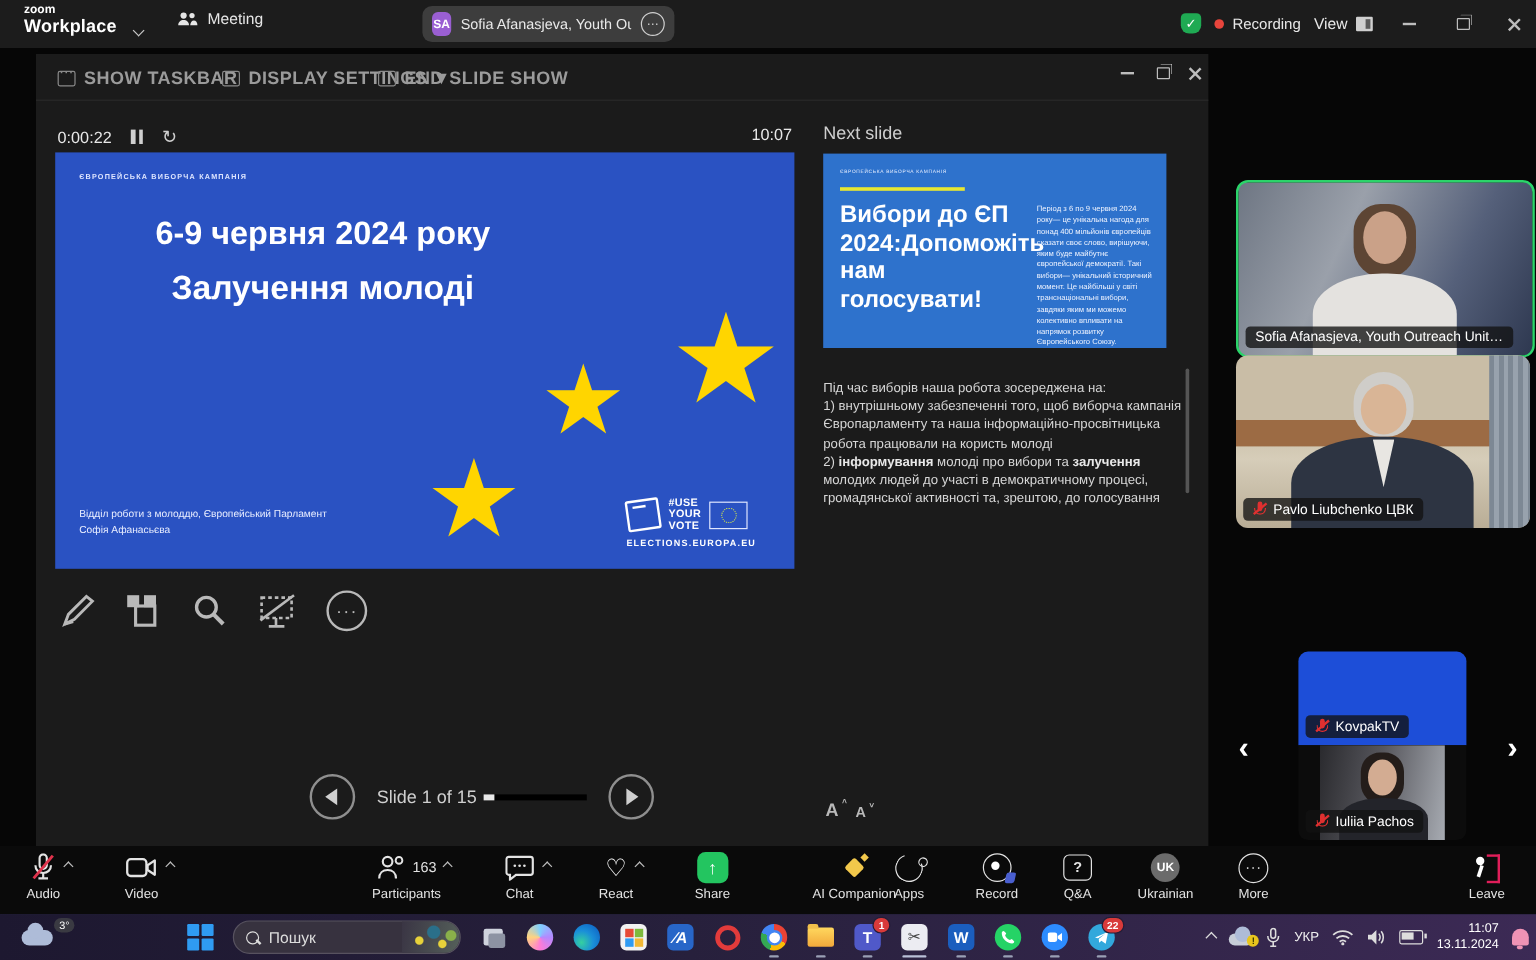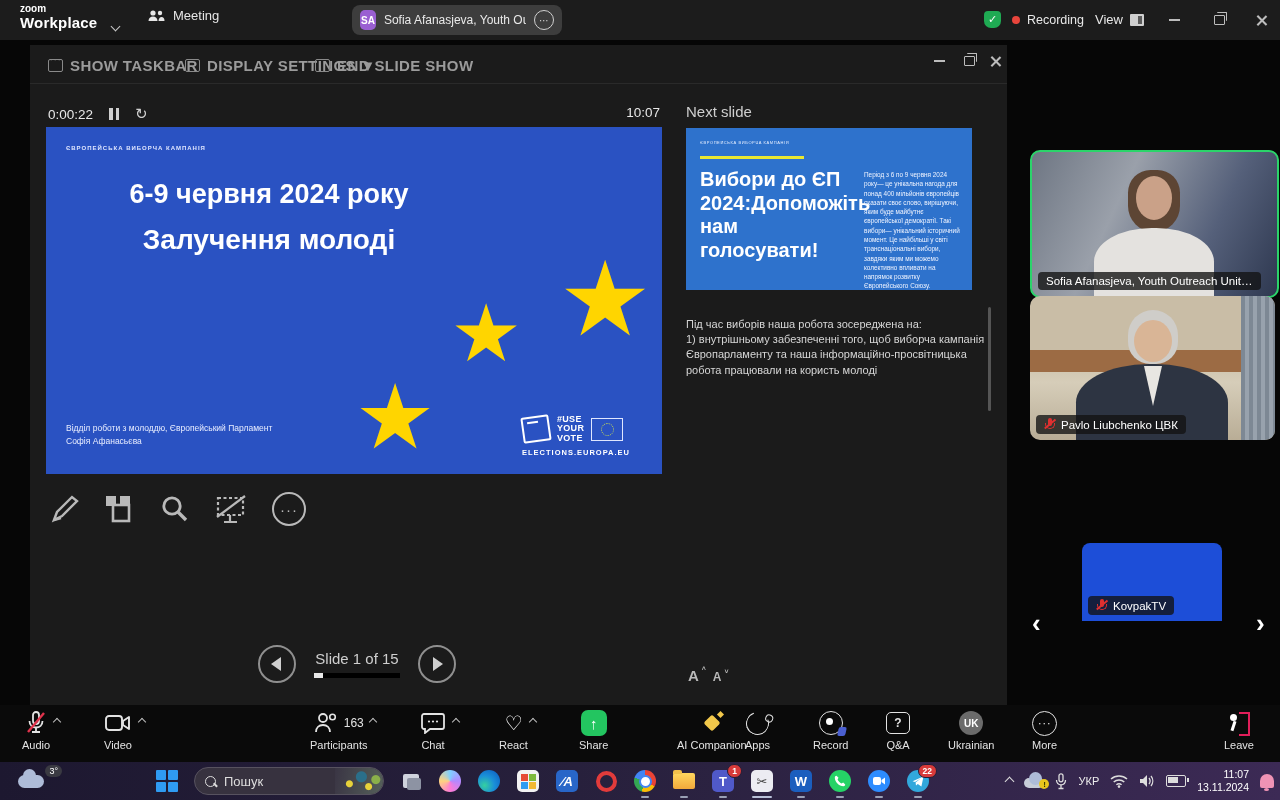--- a/index.html
+++ b/index.html
@@ -61,21 +61,21 @@
   .uyv-url{font-size:7.5px;font-weight:700;letter-spacing:1px;margin-top:5px;}
   
   .tools{position:absolute;left:20px;top:447px;display:flex;align-items:center;gap:24px;color:#b9b9b9;}
   .tool-more{width:30px;height:30px;border:2px solid #b9b9b9;border-radius:50%;display:flex;align-items:center;justify-content:center;font-size:15px;letter-spacing:1px;}
   
   .nav{position:absolute;left:228px;top:600px;display:flex;align-items:center;gap:18px;}
   .navbtn{width:34px;height:34px;border:2px solid #8f8f8f;border-radius:50%;display:flex;align-items:center;justify-content:center;}
   .tri{width:0;height:0;border-top:7px solid transparent;border-bottom:7px solid transparent;}
   .tri.left{border-right:10px solid #cfcfcf;margin-right:2px;}
   .tri.right{border-left:10px solid #cfcfcf;margin-left:2px;}
-  .nav-mid{display:flex;flex-direction:column;align-items:center;gap:6px;}
+  .nav-mid{display:flex;flex-direction:row;align-items:center;gap:6px;}
   .nav-label{color:#cfcfcf;font-size:15px;}
   .progress{width:86px;height:5px;background:#000;}
   .progress i{display:block;width:9px;height:5px;background:#e8e8e8;}
   
   .next-label{position:absolute;left:656px;top:58px;color:#cfcfcf;font-size:15px;}
   #thumb{position:absolute;left:656px;top:83px;width:286px;height:162px;background:#2e72cc;overflow:hidden;}
   .th-kicker{position:absolute;left:14px;top:12px;color:#e6eeff;font-size:4px;letter-spacing:.6px;}
   .th-line{position:absolute;left:14px;top:28px;width:104px;height:3px;background:#e8e832;}
   .th-title{position:absolute;left:14px;top:40px;width:152px;color:#fff;font-size:20px;font-weight:800;line-height:1.18;}
   .th-body{position:absolute;left:178px;top:42px;width:96px;color:#eef3ff;font-size:6.4px;line-height:1.45;}
@@ -304,20 +304,21 @@
       <div class="th-kicker">ЄВРОПЕЙСЬКА ВИБОРЧА КАМПАНІЯ</div>
       <div class="th-line"></div>
       <div class="th-title">Вибори до ЄП 2024:Допоможіть нам голосувати!</div>
       <div class="th-body">Період з 6 по 9 червня 2024 року— це унікальна нагода для понад 400 мільйонів європейців сказати своє слово, вирішуючи, яким буде майбутнє європейської демократії. Такі вибори— унікальний історичний момент. Це найбільші у світі транснаціональні вибори, завдяки яким ми можемо колективно впливати на напрямок розвитку Європейського Союзу.</div>
     </div>
 
     <div class="notes">
       <div class="gap"></div>
       <div>Під час виборів наша робота зосереджена на:</div>
       <div><span>1) внутрішньому забезпеченні того, щоб виборча кампанія Європарламенту та наша інформаційно-просвітницька робота працювали на користь молоді</span></div>
+      <div><span>2) </span><b>інформування</b><span> молоді про вибори та </span><b>залучення</b><span> молодих людей до участі в демократичному процесі, громадянської активності та, зрештою, до голосування</span></div>
     </div>
     <div class="notes-scroll"></div>
 
     <div class="fontbtns">
       <span class="fa big">A<sup>˄</sup></span>
       <span class="fa small">A<sup>˅</sup></span>
     </div>
   </div>
 
   <div class="tile" style="left:1030px;top:110px;width:245px;height:144px;border:2px solid #2bd46a;background:linear-gradient(115deg,#6e7683 0%,#9aa0aa 35%,#55607a 70%,#2e3850 100%);">
@@ -350,20 +351,34 @@
   <div class="gal-chev" style="left:1256px;top:568px;">›</div>
 
   <div class="tile" style="left:1082px;top:503px;width:140px;height:78px;border-radius:8px 8px 0 0;background:#1d4ed8;">
     <div class="namebar">
       <span class="mutedmic">
           <i></i>
           <u></u>
           <s></s>
         </span>
       <span>KovpakTV</span>
+    </div>
+  </div>
+  <div class="tile" style="left:1082px;top:581px;width:140px;height:79px;border-radius:0 0 8px 8px;background:#0c0c0c;">
+    <div class="abs" style="left:18px;top:0;width:104px;height:79px;background:linear-gradient(100deg,#2a2a2e 0%,#56565c 45%,#a7abb2 100%);"></div>
+    <div class="sil-head" style="left:52px;top:6px;width:36px;height:44px;background:#241d1a;border-radius:18px 18px 20px 20px;"></div>
+    <div class="sil-head" style="left:58px;top:12px;width:24px;height:30px;background:#d3ac92;"></div>
+    <div class="sil-body" style="left:34px;top:44px;width:74px;height:36px;background:#23242a;"></div>
+    <div class="namebar">
+      <span class="mutedmic">
+          <i></i>
+          <u></u>
+          <s></s>
+        </span>
+      <span>Iuliia Pachos</span>
     </div>
   </div>
 </div>
 
 <div id="zoombar">
   <div class="zbtn" style="left:22px;">
     <span class="ico">
       <svg width="20" height="24" viewBox="0 0 20 24">
           <rect x="7" y="1" width="6" height="12" rx="3" fill="none" stroke="#e3e3e3" stroke-width="1.8"></rect>
           <path d="M3.5 10c0 4 2.9 6.5 6.5 6.5S16.5 14 16.5 10" fill="none" stroke="#e3e3e3" stroke-width="1.8"></path>

